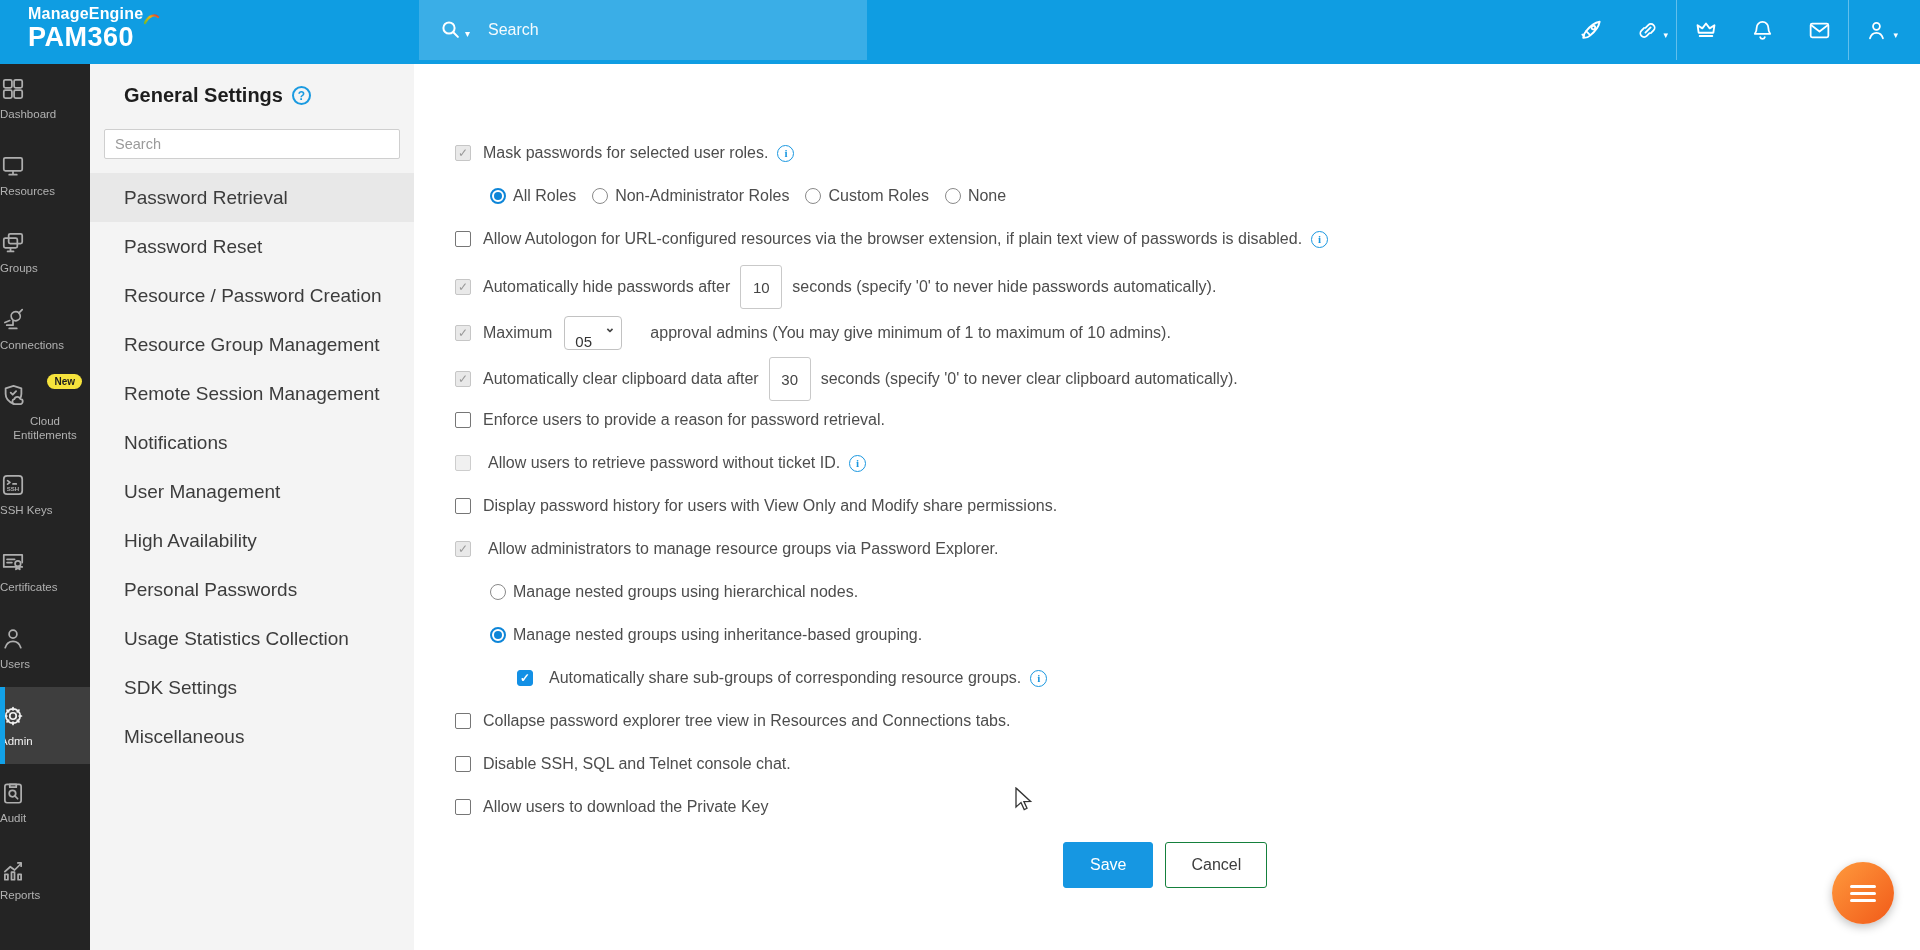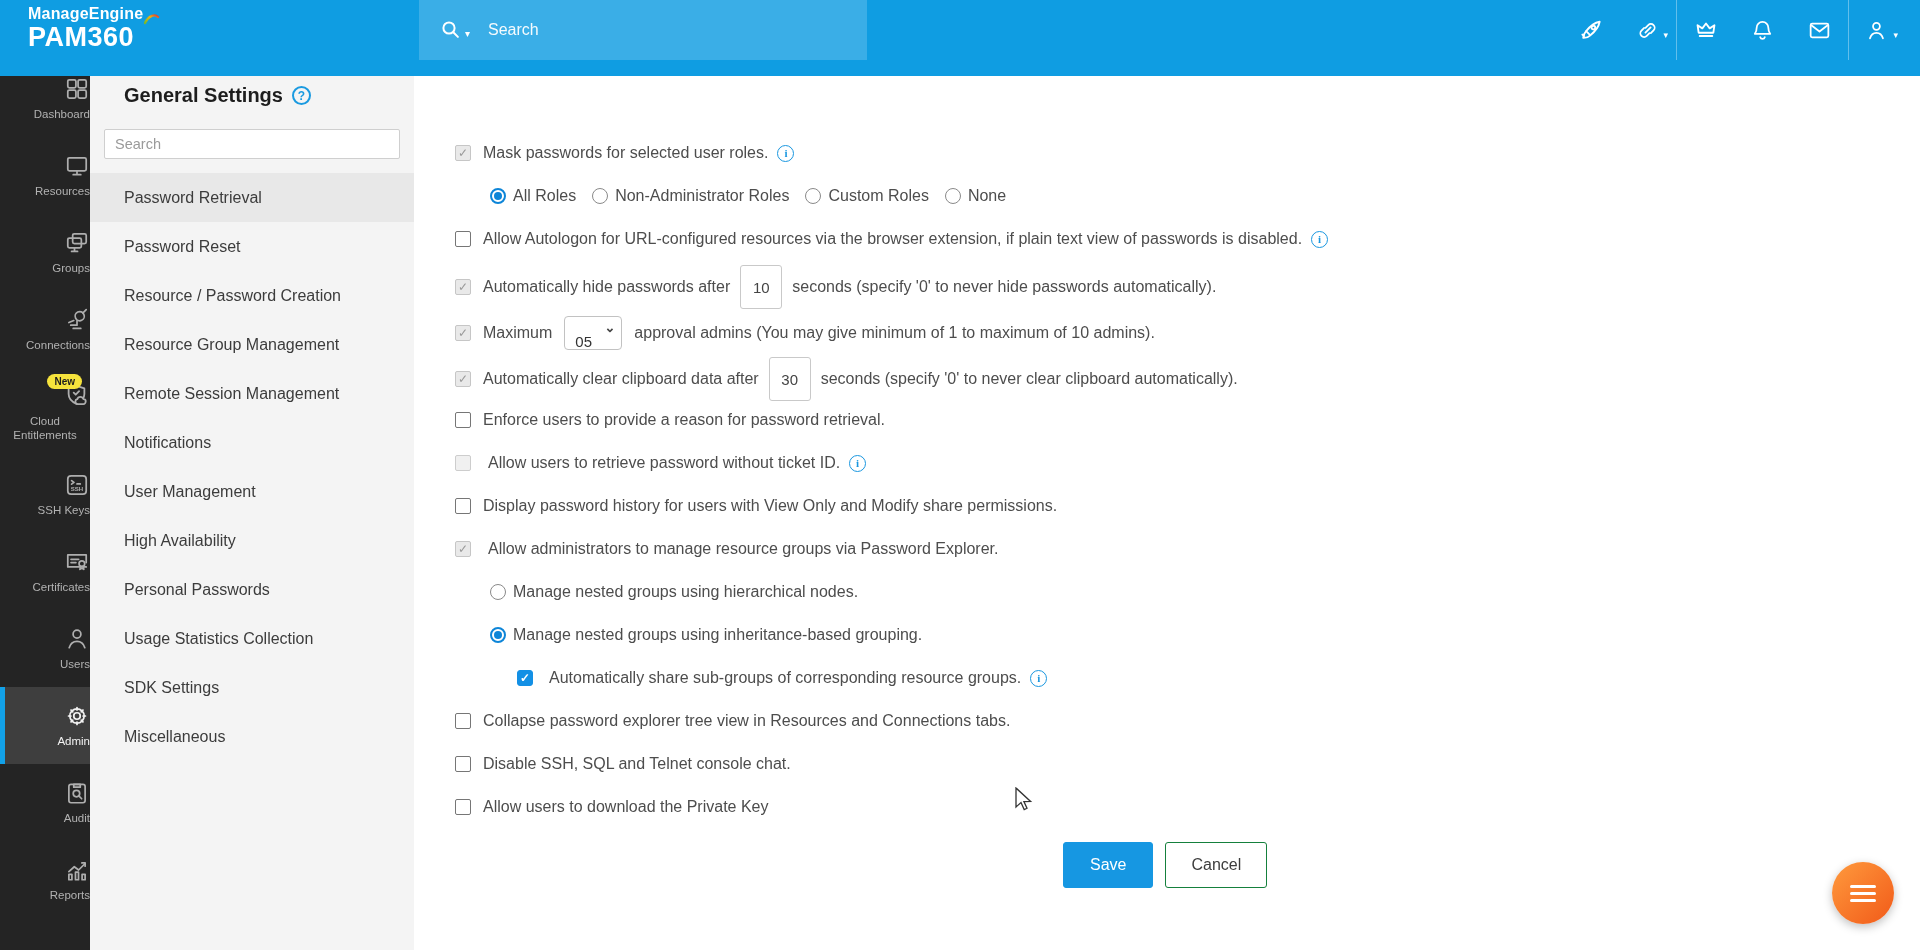--- a/index.html
+++ b/index.html
@@ -1,56 +1,56 @@
 <!DOCTYPE html>
 <html><head>
 <meta charset="utf-8">
 <style>
   * { margin:0; padding:0; box-sizing:border-box; }
   html,body { width:1920px; height:950px; overflow:hidden; font-family:"Liberation Sans",sans-serif; background:#fff; }
 
   
-  .header { position:absolute; top:0; left:0; width:1920px; height:76px; background:#0f9de2; display:flex; align-items:center; z-index:30; }
+  .header { position:absolute; top:0; left:0; width:1920px; height:64px; background:#0f9de2; display:flex; align-items:center; z-index:30; }
   .logo { position:absolute; left:28px; top:6px; color:#fff; line-height:1.05; }
   .logo .brand { font-size:16px; font-weight:bold; letter-spacing:.2px; position:relative; display:inline-block; }
   .logo .brand svg { position:absolute; right:-12px; top:-6px; }
   .logo .product { font-size:27px; font-weight:bold; letter-spacing:.5px; }
 
   .hsearch { position:absolute; left:419px; top:0; width:448px; height:60px; background:rgba(255,255,255,.18); display:flex; align-items:center; padding-left:20px; }
   .hsearch svg { flex:0 0 auto; }
   .hsearch .caret { color:#fff; font-size:10px; margin:6px 0 0 2px; }
   .hsearch input { background:transparent; border:none; outline:none; color:#fff; font-size:16px; margin-left:18px; width:330px; font-family:"Liberation Sans",sans-serif; }
   .hsearch input::placeholder { color:#fff; opacity:.95; }
 
   .hicons { position:absolute; right:14px; top:0; height:60px; display:flex; align-items:center; }
   .hicon { width:57px; height:60px; display:flex; align-items:center; justify-content:center; cursor:pointer; position:relative; }
   .hicon .caret { color:#fff; font-size:9px; position:absolute; right:8px; bottom:20px; }
   .hsep { width:1px; height:60px; background:rgba(255,255,255,.35); }
 
   
   .rail { position:absolute; top:60px; left:0; width:90px; height:890px; background:#242424; z-index:20; }
-  .rail-item { position:relative; width:90px; height:77px; display:flex; flex-direction:column; align-items:flex-end; justify-content:center; gap:5px; cursor:pointer; }
+  .rail-item { position:relative; width:90px; height:77px; display:flex; flex-direction:column; align-items:flex-start; justify-content:center; gap:5px; cursor:pointer; }
   .rail-item.tall { height:88px; }
   .rail-label { font-size:11.5px; color:#b2b2b2; text-align:center; line-height:1.25; }
   .rail-item svg { stroke:#aeaeae; }
   .rail-item.selected { background:#3e3e3e; }
   .rail-item.selected::before { content:""; position:absolute; left:0; top:0; width:5px; height:100%; background:#12a1e8; }
   .rail-item.selected .rail-label { color:#f2f2f2; }
   .rail-item.selected svg { stroke:#f2f2f2; }
   .badge-new { position:absolute; top:6px; right:8px; background:#f6e33c; color:#1d1d1d; font-size:10px; font-weight:bold; padding:2px 7px; border-radius:9px; }
 
   
   .subnav { position:absolute; top:60px; left:90px; width:324px; height:890px; background:#f4f4f4; z-index:10; }
   .subnav-title { display:flex; align-items:center; gap:9px; padding:24px 0 0 34px; }
   .subnav-title h1 { font-size:20px; font-weight:bold; color:#1d1d1d; }
   .help-circle { width:19px; height:19px; border:2px solid #1a9ae0; border-radius:50%; color:#1a9ae0; font-size:12px; font-weight:bold; display:inline-flex; align-items:center; justify-content:center; cursor:pointer; }
   .subnav-search { margin:22px 14px 14px 14px; }
   .subnav-search input { width:100%; height:30px; border:1px solid #cfcfcf; border-radius:2px; background:#fff; padding:0 10px; font-size:14.5px; color:#444; font-family:"Liberation Sans",sans-serif; outline:none; }
   .subnav-search input::placeholder { color:#9a9a9a; }
-  .subnav-item { height:49px; display:flex; align-items:center; padding-left:34px; font-size:16px; color:#3c3c3c; cursor:pointer; }
+  .subnav-item { height:49px; display:flex; align-items:center; padding-left:34px; font-size:19px; color:#3c3c3c; cursor:pointer; }
   .subnav-item.selected { background:#e8e8e8; }
 
   
   .content { position:absolute; top:60px; left:414px; width:1506px; height:890px; background:#fff; padding:80px 0 0 41px; }
   .row { display:flex; align-items:center; height:26px; margin-bottom:17px; }
   .row.tall { height:36px; margin-bottom:10px; }
   .row .lbl { font-size:16px; color:#4d4d4d; margin-left:12px; }
   .indent1 { margin-left:35px; }
   .indent2 { margin-left:62px; }
 
@@ -305,21 +305,21 @@
     <span class="cb dis-checked"></span>
     <span class="lbl">Automatically hide passwords after</span>
     <input class="num-input" value="10" style="">
     <span class="lbl" style="margin-left:0">seconds (specify '0' to never hide passwords automatically).</span>
   </div>
 
   <div class="row tall">
     <span class="cb dis-checked"></span>
     <span class="lbl">Maximum</span>
     <span class="sel-wrap"><select><option>05</option></select></span>
-    <span class="lbl" style="margin-left:0">approval admins (You may give minimum of 1 to maximum of 10 admins).</span>
+    <span class="lbl" style="margin-left:16px">approval admins (You may give minimum of 1 to maximum of 10 admins).</span>
   </div>
 
   <div class="row tall">
     <span class="cb dis-checked"></span>
     <span class="lbl">Automatically clear clipboard data after</span>
     <input class="num-input" value="30" style="">
     <span class="lbl" style="margin-left:0">seconds (specify '0' to never clear clipboard automatically).</span>
   </div>
 
   <div class="row">

